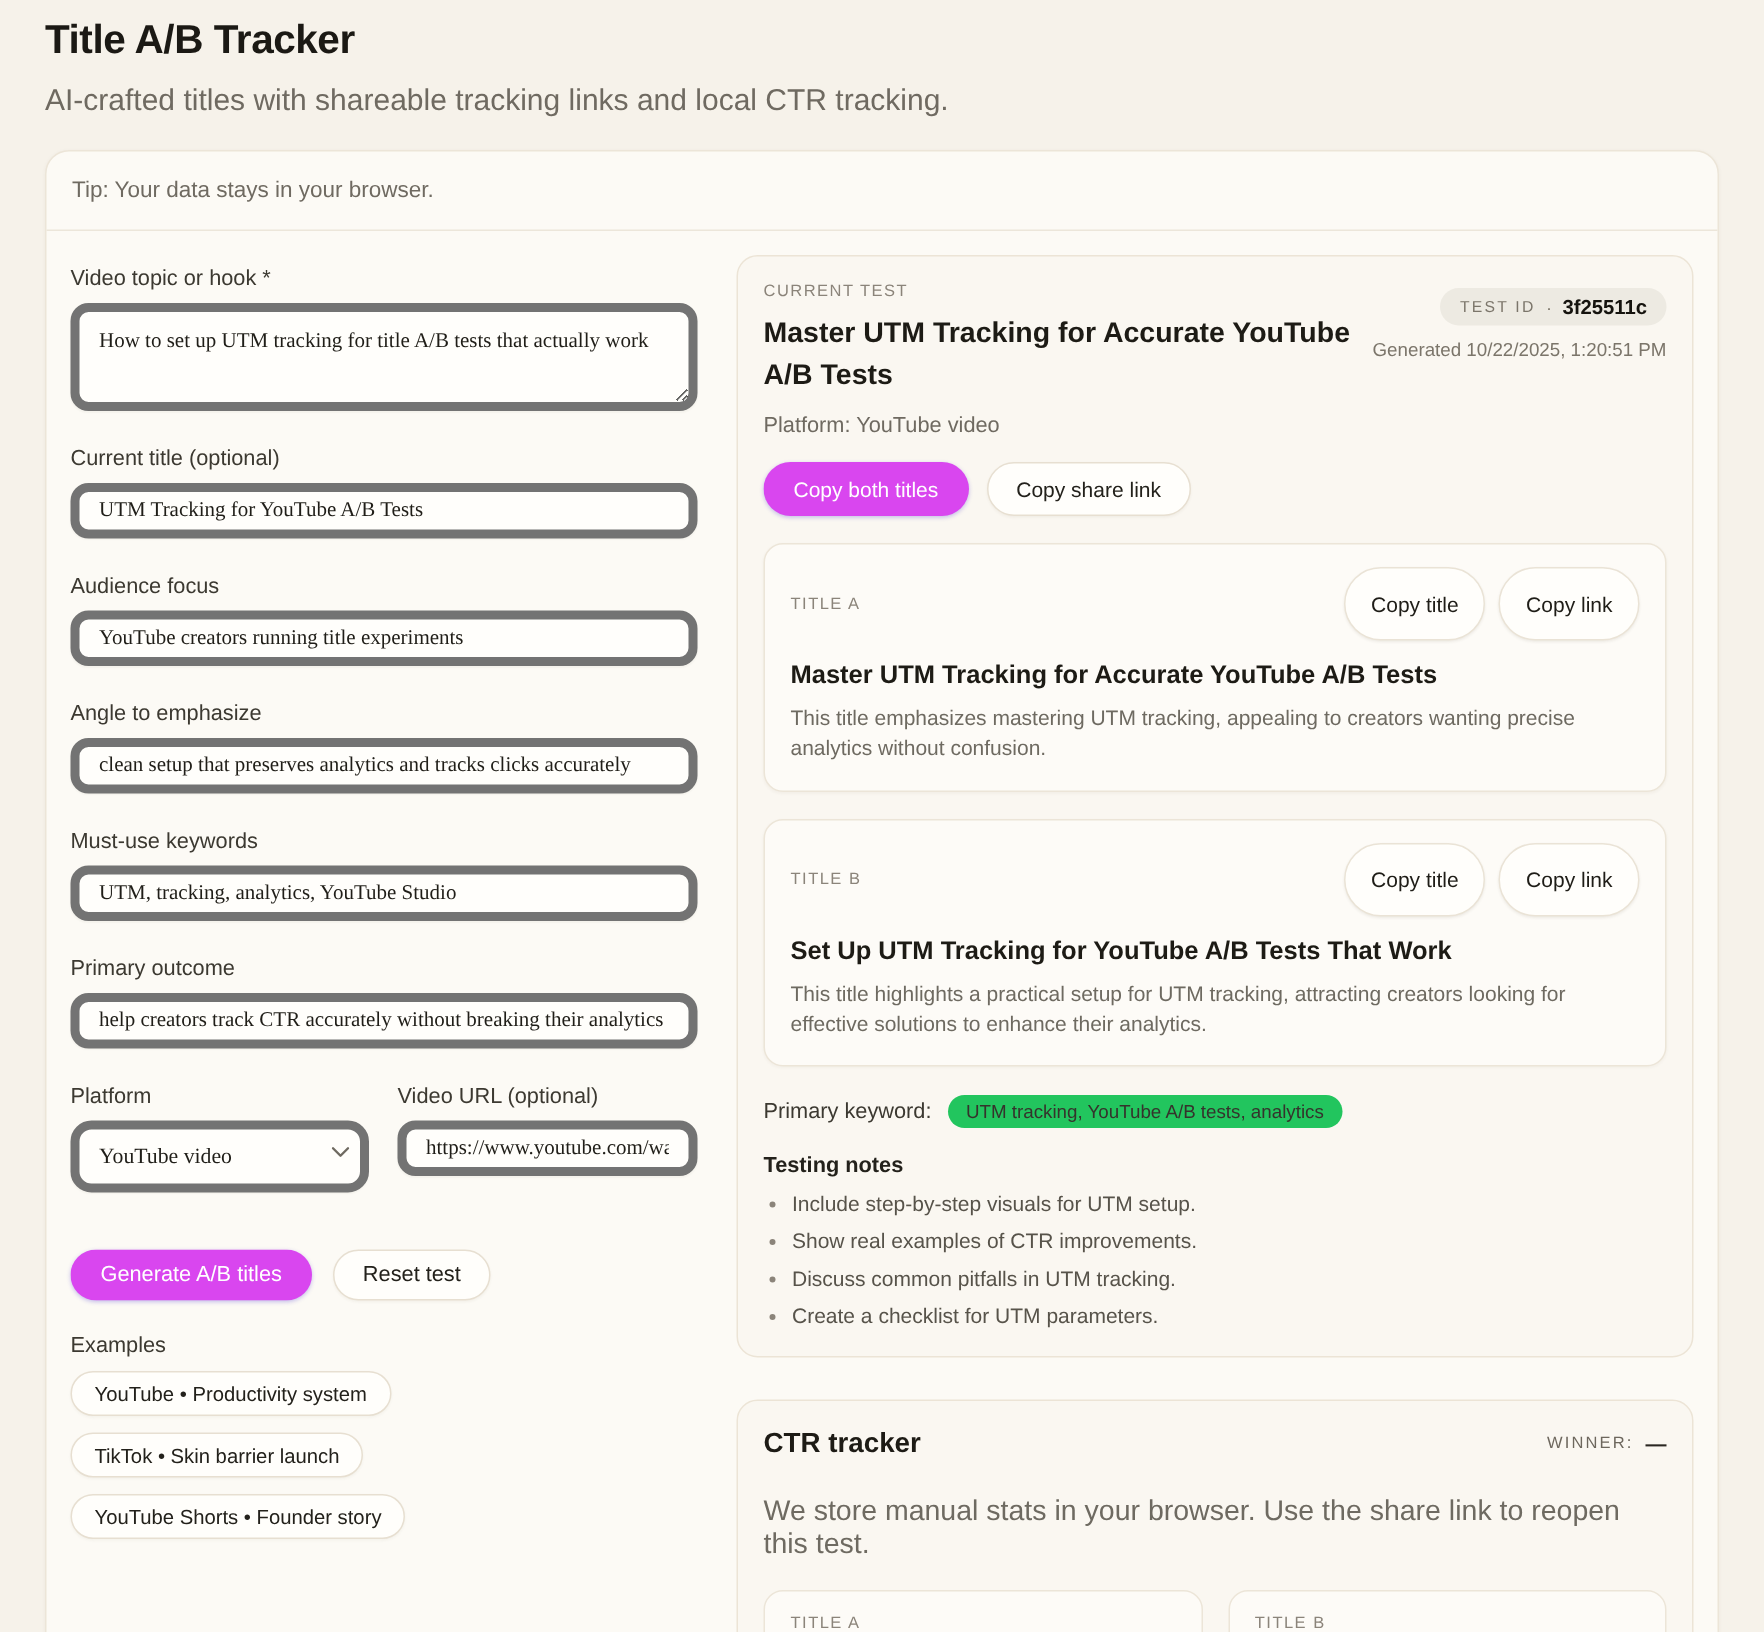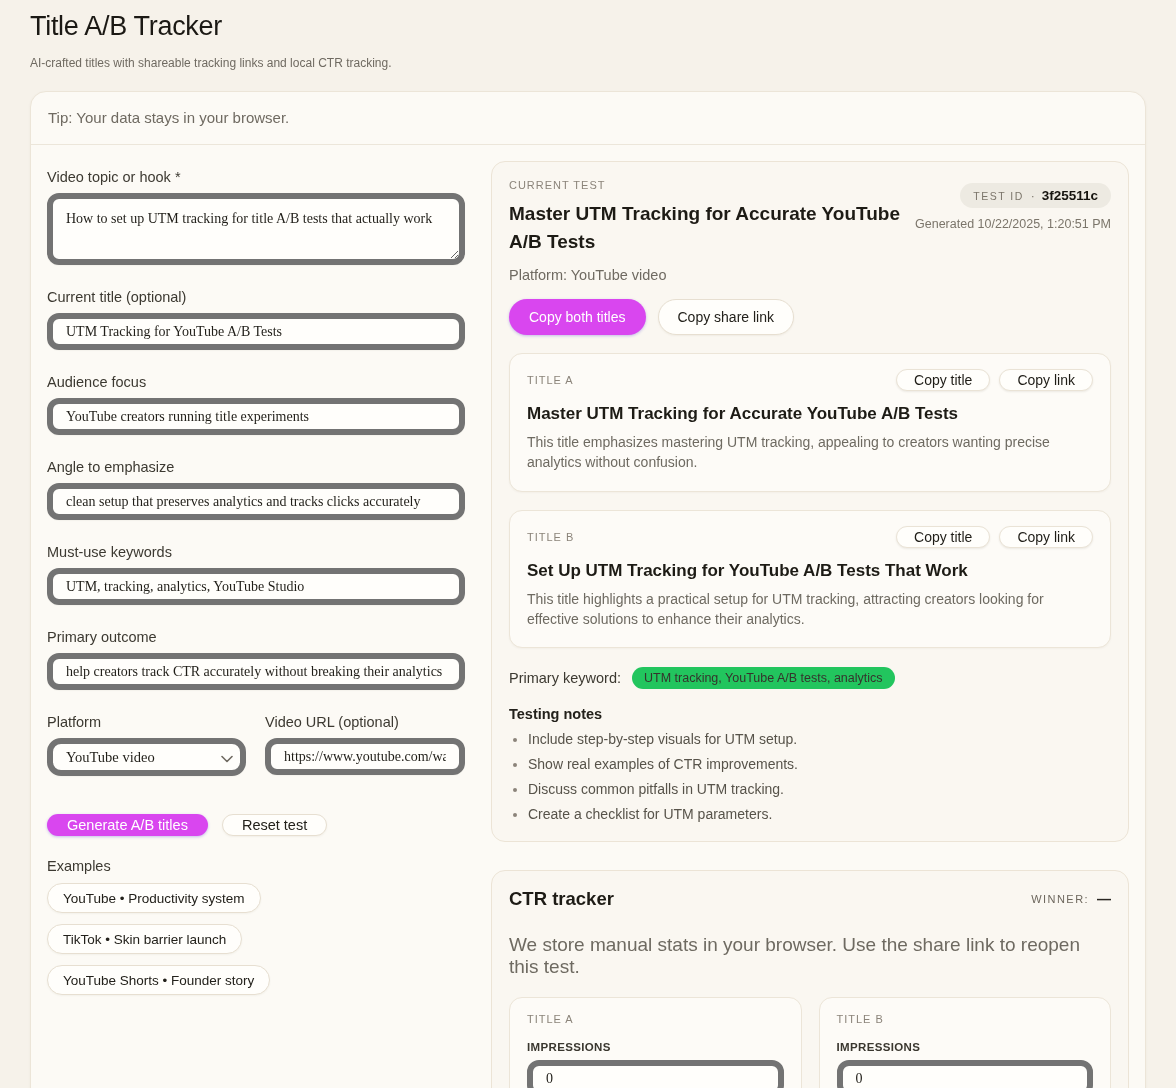--- a/index.html
+++ b/index.html
@@ -5,22 +5,22 @@
 <style>
   * { box-sizing: border-box; }
   html,body { margin:0; padding:0; }
   body {
     width:1176px; height:1088px; overflow:hidden; position:relative;
     background:#f6f2ea; color:#23211c;
     font-family:"Liberation Sans", sans-serif;
   }
   .page { padding:0 30px; }
 
-  .page-title { margin:0; padding-top:9px; font-size:27px; line-height:34px; font-weight:400; color:#1b1914; letter-spacing:-0.3px; }
-  .page-subtitle { margin-top:13px; font-size:12px; color:#6f6a61; }
+  .page-title { margin:0; padding-top:9px; font-size:27px; line-height:34px; font-weight:700; color:#1b1914; letter-spacing:-0.3px; }
+  .page-subtitle { margin-top:13px; font-size:20px; color:#6f6a61; }
 
   .app-card {
     margin-top:21px; background:#fcfaf5; border:1px solid #ece5d8; border-radius:16px;
     box-shadow:0 1px 3px rgba(80,65,35,0.05); min-height:1100px;
   }
   .tip-row { padding:16px 17px; font-size:15px; line-height:20px; color:#6f6a61; border-bottom:1px solid #ece6da; }
 
   .content { display:flex; gap:26px; padding:16px; align-items:flex-start; }
   .form-col { flex:0 0 418px; width:418px; }
   .result-col { flex:1; min-width:0; }
@@ -33,26 +33,26 @@
     background:#fffefb; border:6px solid #737373; border-radius:12px;
     font-family:Liberation Serif, serif; font-size:14px; color:#201e18;
     box-shadow:0 1px 1px rgba(80,70,40,0.04); outline:none;
   }
   textarea.input { height:72px; padding:10px 13px; line-height:1.45; resize:vertical; }
 
   .row2 { display:flex; gap:19px; }
   .row2 .subcol-platform { width:199px; flex:0 0 199px; }
   .row2 .subcol-url { flex:1; min-width:0; }
   .select-wrap { position:relative; }
-  select.input { height:38px; border-radius:14px; appearance:none; -webkit-appearance:none; padding:0 34px 0 13px; font-size:14.5px; }
+  select.input { height:48px; border-radius:14px; appearance:none; -webkit-appearance:none; padding:0 34px 0 13px; font-size:14.5px; }
   .chevron { position:absolute; right:13px; top:17px; width:12px; height:8px; pointer-events:none; }
 
   .actions { display:flex; gap:14px; margin-top:38px; }
   .btn {
-    height:22px; padding:0 19px; border-radius:999px; border:1px solid transparent;
+    height:34px; padding:0 19px; border-radius:999px; border:1px solid transparent;
     font-family:"Liberation Sans", sans-serif; font-size:14.5px; cursor:pointer;
   }
   .btn-primary { background:#d946ef; color:#ffffff; box-shadow:0 1px 3px rgba(70,50,210,0.30); }
   .btn-secondary { background:#fffefb; border-color:#e7dfd1; color:#23211b; box-shadow:0 1px 2px rgba(80,70,40,0.06); }
 
   .examples { margin-top:22px; }
   .examples-list { display:flex; flex-direction:column; align-items:flex-start; gap:11px; margin-top:9px;justify-content:center; }
   .pill {
     display:inline-flex; align-items:center; height:30px; padding:0 15px; border-radius:999px;
     background:#fffefb; border:1px solid #e7dfd1; color:#23211b; font-size:13.5px;
@@ -77,21 +77,21 @@
   .copy-row { display:flex; gap:12px; margin-top:16px; }
   .btn-copy { height:36px; font-size:14px; }
 
   .variant-card {
     background:#fdfbf7; border:1px solid #ece5d8; border-radius:13px;
     padding:15px 17px 18px; margin-top:18px; box-shadow:0 1px 2px rgba(70,60,35,0.04);
   }
   .variant-head { display:flex; justify-content:space-between; align-items:center; }
   .mini-actions { display:flex; gap:9px; }
   .btn-mini {
-    height:22px; padding:0 17px; border-radius:999px; background:#fffefb; border:1px solid #eae3d6;
+    height:49px; padding:0 17px; border-radius:999px; background:#fffefb; border:1px solid #eae3d6;
     font-family:"Liberation Sans", sans-serif; font-size:14px; color:#1f1d17; cursor:pointer;
     box-shadow:0 1px 2px rgba(70,60,35,0.09);
   }
   .variant-title { font-size:17px; font-weight:700; color:#1d1b15; margin-top:13px; }
   .variant-desc { font-size:14px; color:#6e6a61; line-height:1.45; margin-top:8px; max-width:565px; }
 
   .keyword-row { display:flex; align-items:center; gap:11px; margin-top:19px; font-size:14.5px; color:#3c3931; }
   .keyword-badge { background:#22c55e; border-radius:999px; padding:4px 12px; font-size:12.5px; color:#35332c; }
 
   .notes-title { margin-top:17px; font-size:14.5px; font-weight:700; color:#23211b; }

